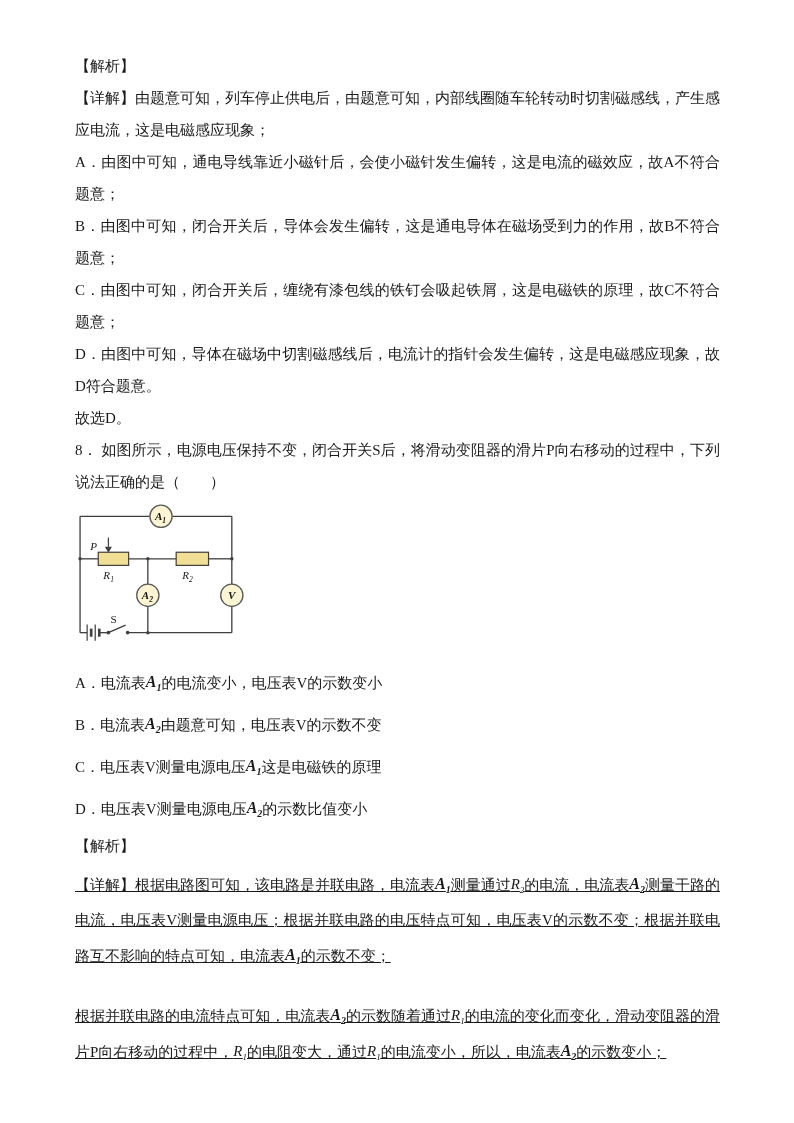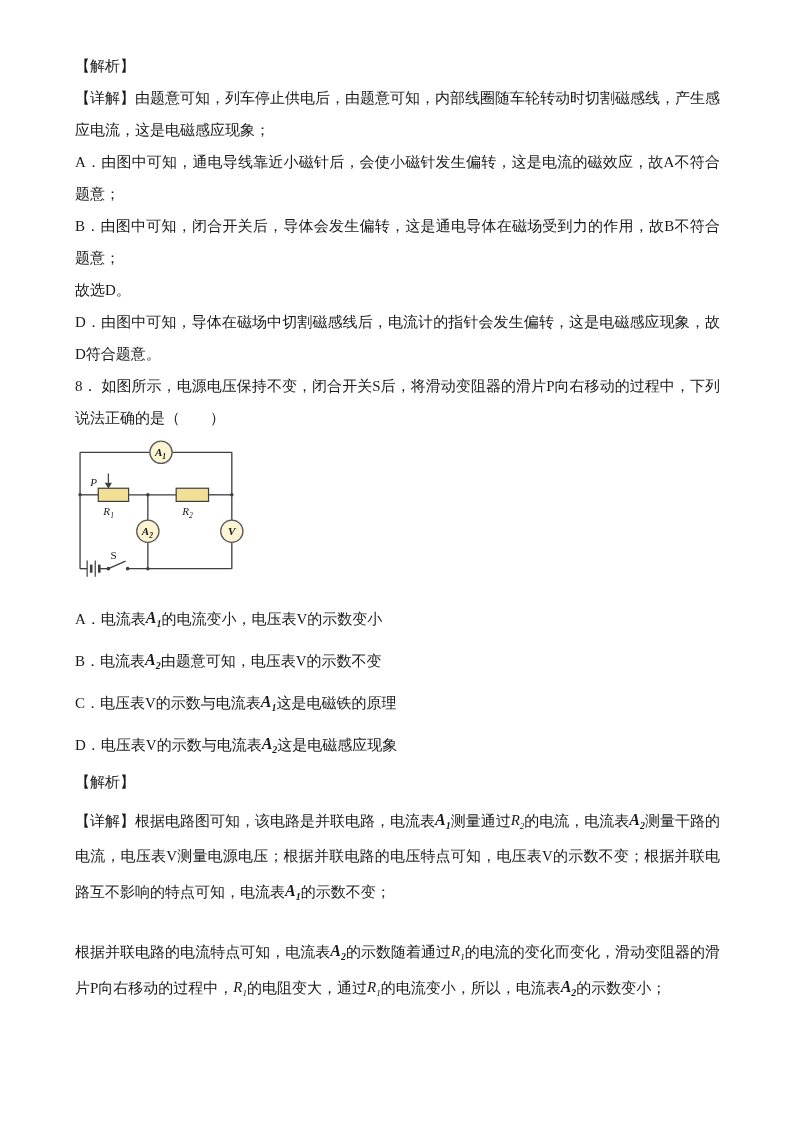--- a/index.html
+++ b/index.html
@@ -16,21 +16,21 @@
     background: #ffffff;
     border-radius: 31px;
   }
   .blk {
     font-size: 15px;
     line-height: 32px;
     text-align: justify;
     text-justify: inter-ideograph;
   }
   .k-option { line-height: 42px; }
-  .k-exp { line-height: 35px; margin-top: 5px; }
+  .k-exp { line-height: 35px; margin-top: 5px; text-decoration: underline; }
   .k-exp + .k-exp { margin-top: 24px; }
   .figure-wrap { margin: 3px 0 10px 0; }
   .math { font-family: "Liberation Serif", "DejaVu Serif", serif; position: relative; top: -1px; }
   .m-bold { font-weight: bold; font-style: italic; font-size: 16px; }
   .m-bold sub { font-size: 10px; font-weight: bold; }
   .m-italic { font-style: italic; font-size: 15px; }
   .m-italic sub { font-size: 9px; }
   sub { line-height: 0; }
 
   
@@ -45,22 +45,23 @@
 </style>
 </head>
 <body>
 
 <div class="page">
   <div>
       <div class="blk k-para"><span>【解析】</span></div>
       <div class="blk k-para"><span>【详解】由题意可知，列车停止供电后，由题意可知，内部线圈随车轮转动时切割磁感线，产生感应电流，这是电磁感应现象；</span></div>
       <div class="blk k-para"><span>A．由图中可知，通电导线靠近小磁针后，会使小磁针发生偏转，这是电流的磁效应，故A不符合题意；</span></div>
       <div class="blk k-para"><span>B．由图中可知，闭合开关后，导体会发生偏转，这是通电导体在磁场受到力的作用，故B不符合题意；</span></div>
+      <div class="blk k-para"><span>C．由图中可知，闭合开关后，缠绕有漆包线的铁钉会吸起铁屑，这是电磁铁的原理，故C不符合题意；</span></div>
+      <div class="blk k-para"><span>D．由图中可知，导体在磁场中切割磁感线后，电流计的指针会发生偏转，这是电磁感应现象，故D符合题意。</span></div>
       <div class="blk k-para"><span>故选D。</span></div>
-      <div class="blk k-para"><span>D．由图中可知，导体在磁场中切割磁感线后，电流计的指针会发生偏转，这是电磁感应现象，故D符合题意。</span></div>
       <div class="blk k-para"><span>8． 如图所示，电源电压保持不变，闭合开关S后，将滑动变阻器的滑片P向右移动的过程中，下列说法正确的是（　　）</span></div>
   <div class="figure-wrap">
     <svg width="172" height="147" viewBox="0 0 170 145">
 
       <g stroke="#3f3f3f" stroke-width="1.3" fill="none">
         <path d="M5,15 H74"></path>
         <path d="M96,15 H155"></path>
         <path d="M5,15 V130"></path>
         <path d="M155,15 V82"></path>
         <path d="M155,104 V130"></path>
@@ -119,19 +120,19 @@
       </g>
 
       <g>
         <circle cx="155" cy="93" r="11" stroke="#5a5a5a" stroke-width="1.3" fill="#fcf4d2"></circle>
         <text x="155" y="97" text-anchor="middle" class="fig-label">V</text>
       </g>
     </svg>
   </div>
 <div class="blk k-option"><span>A．电流表</span><span class="math m-bold"><span>A</span><sub>1</sub></span><span>的电流变小，电压表V的示数变小</span></div>
       <div class="blk k-option"><span>B．电流表</span><span class="math m-bold"><span>A</span><sub>2</sub></span><span>由题意可知，电压表V的示数不变</span></div>
-      <div class="blk k-option"><span>C．电压表V的示数与电流表</span><span class="math m-bold"><span>A</span><sub>1</sub></span><span>这是电磁铁的原理</span></div>
-      <div class="blk k-option"><span>D．电压表V的示数与电流表</span><span class="math m-bold"><span>A</span><sub>2</sub></span><span>这是电磁感应现象</span></div>
+      <div class="blk k-option"><span>C．电压表V测量电源电压</span><span class="math m-bold"><span>A</span><sub>1</sub></span><span>这是电磁铁的原理</span></div>
+      <div class="blk k-option"><span>D．电压表V测量电源电压</span><span class="math m-bold"><span>A</span><sub>2</sub></span><span>的示数比值变小</span></div>
       <div class="blk k-para"><span>【解析】</span></div>
       <div class="blk k-exp"><span>【详解】根据电路图可知，该电路是并联电路，电流表</span><span class="math m-bold"><span>A</span><sub>1</sub></span><span>测量通过</span><span class="math m-italic"><span>R</span><sub>2</sub></span><span>的电流，电流表</span><span class="math m-bold"><span>A</span><sub>2</sub></span><span>测量干路的电流，电压表V测量电源电压；根据并联电路的电压特点可知，电压表V的示数不变；根据并联电路互不影响的特点可知，电流表</span><span class="math m-bold"><span>A</span><sub>1</sub></span><span>的示数不变；</span></div>
       <div class="blk k-exp"><span>根据并联电路的电流特点可知，电流表</span><span class="math m-bold"><span>A</span><sub>2</sub></span><span>的示数随着通过</span><span class="math m-italic"><span>R</span><sub>1</sub></span><span>的电流的变化而变化，滑动变阻器的滑片P向右移动的过程中，</span><span class="math m-italic"><span>R</span><sub>1</sub></span><span>的电阻变大，通过</span><span class="math m-italic"><span>R</span><sub>1</sub></span><span>的电流变小，所以，电流表</span><span class="math m-bold"><span>A</span><sub>2</sub></span><span>的示数变小；</span></div>
     </div>
 </div>
 
 </body></html>

